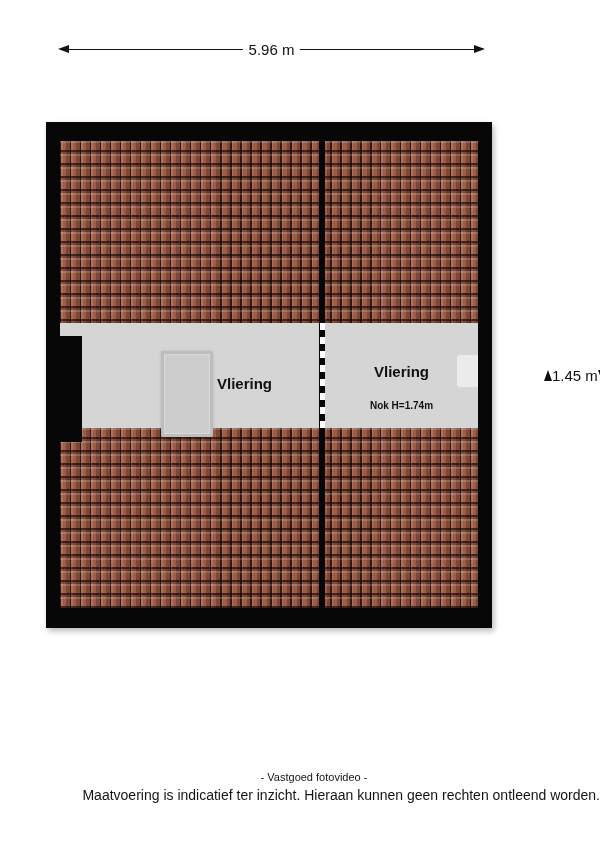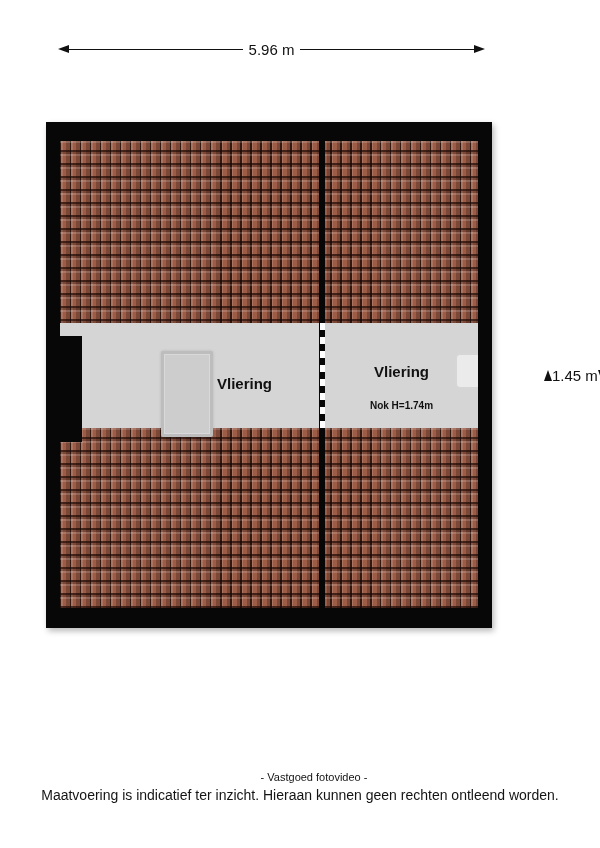--- a/index.html
+++ b/index.html
@@ -58,21 +58,21 @@
 
   .room-label { position: absolute; font-size: 15px; color: #111; white-space: nowrap; }
   .room-label.left { left: 157px; top: 234px; }
   .room-right-labels { position: absolute; left: 265px; top: 222px; width: 153px; text-align: center; color: #111; }
   .room-right-labels .main { font-size: 15px; }
   .room-right-labels .sub { font-size: 10px; margin-top: 20px; }
 
   
   .footer { position: absolute; left: 0; top: 768px; width: 600px; text-align: center; color: #141414; }
   .footer .credit { font-size: 11px; line-height: 18px; margin-left: 28px; }
-  .footer .disclaimer { font-size: 14px; line-height: 18px; }
+  .footer .disclaimer { font-size: 14px; line-height: 18px; text-align: right; }
 </style>
 </head>
 <body>
 
 <div class="stage">
 
   <div class="dim-h">
     <span class="arrh left"></span>
     <span class="line"></span>
     <span class="dim-label">5.96 m</span>

